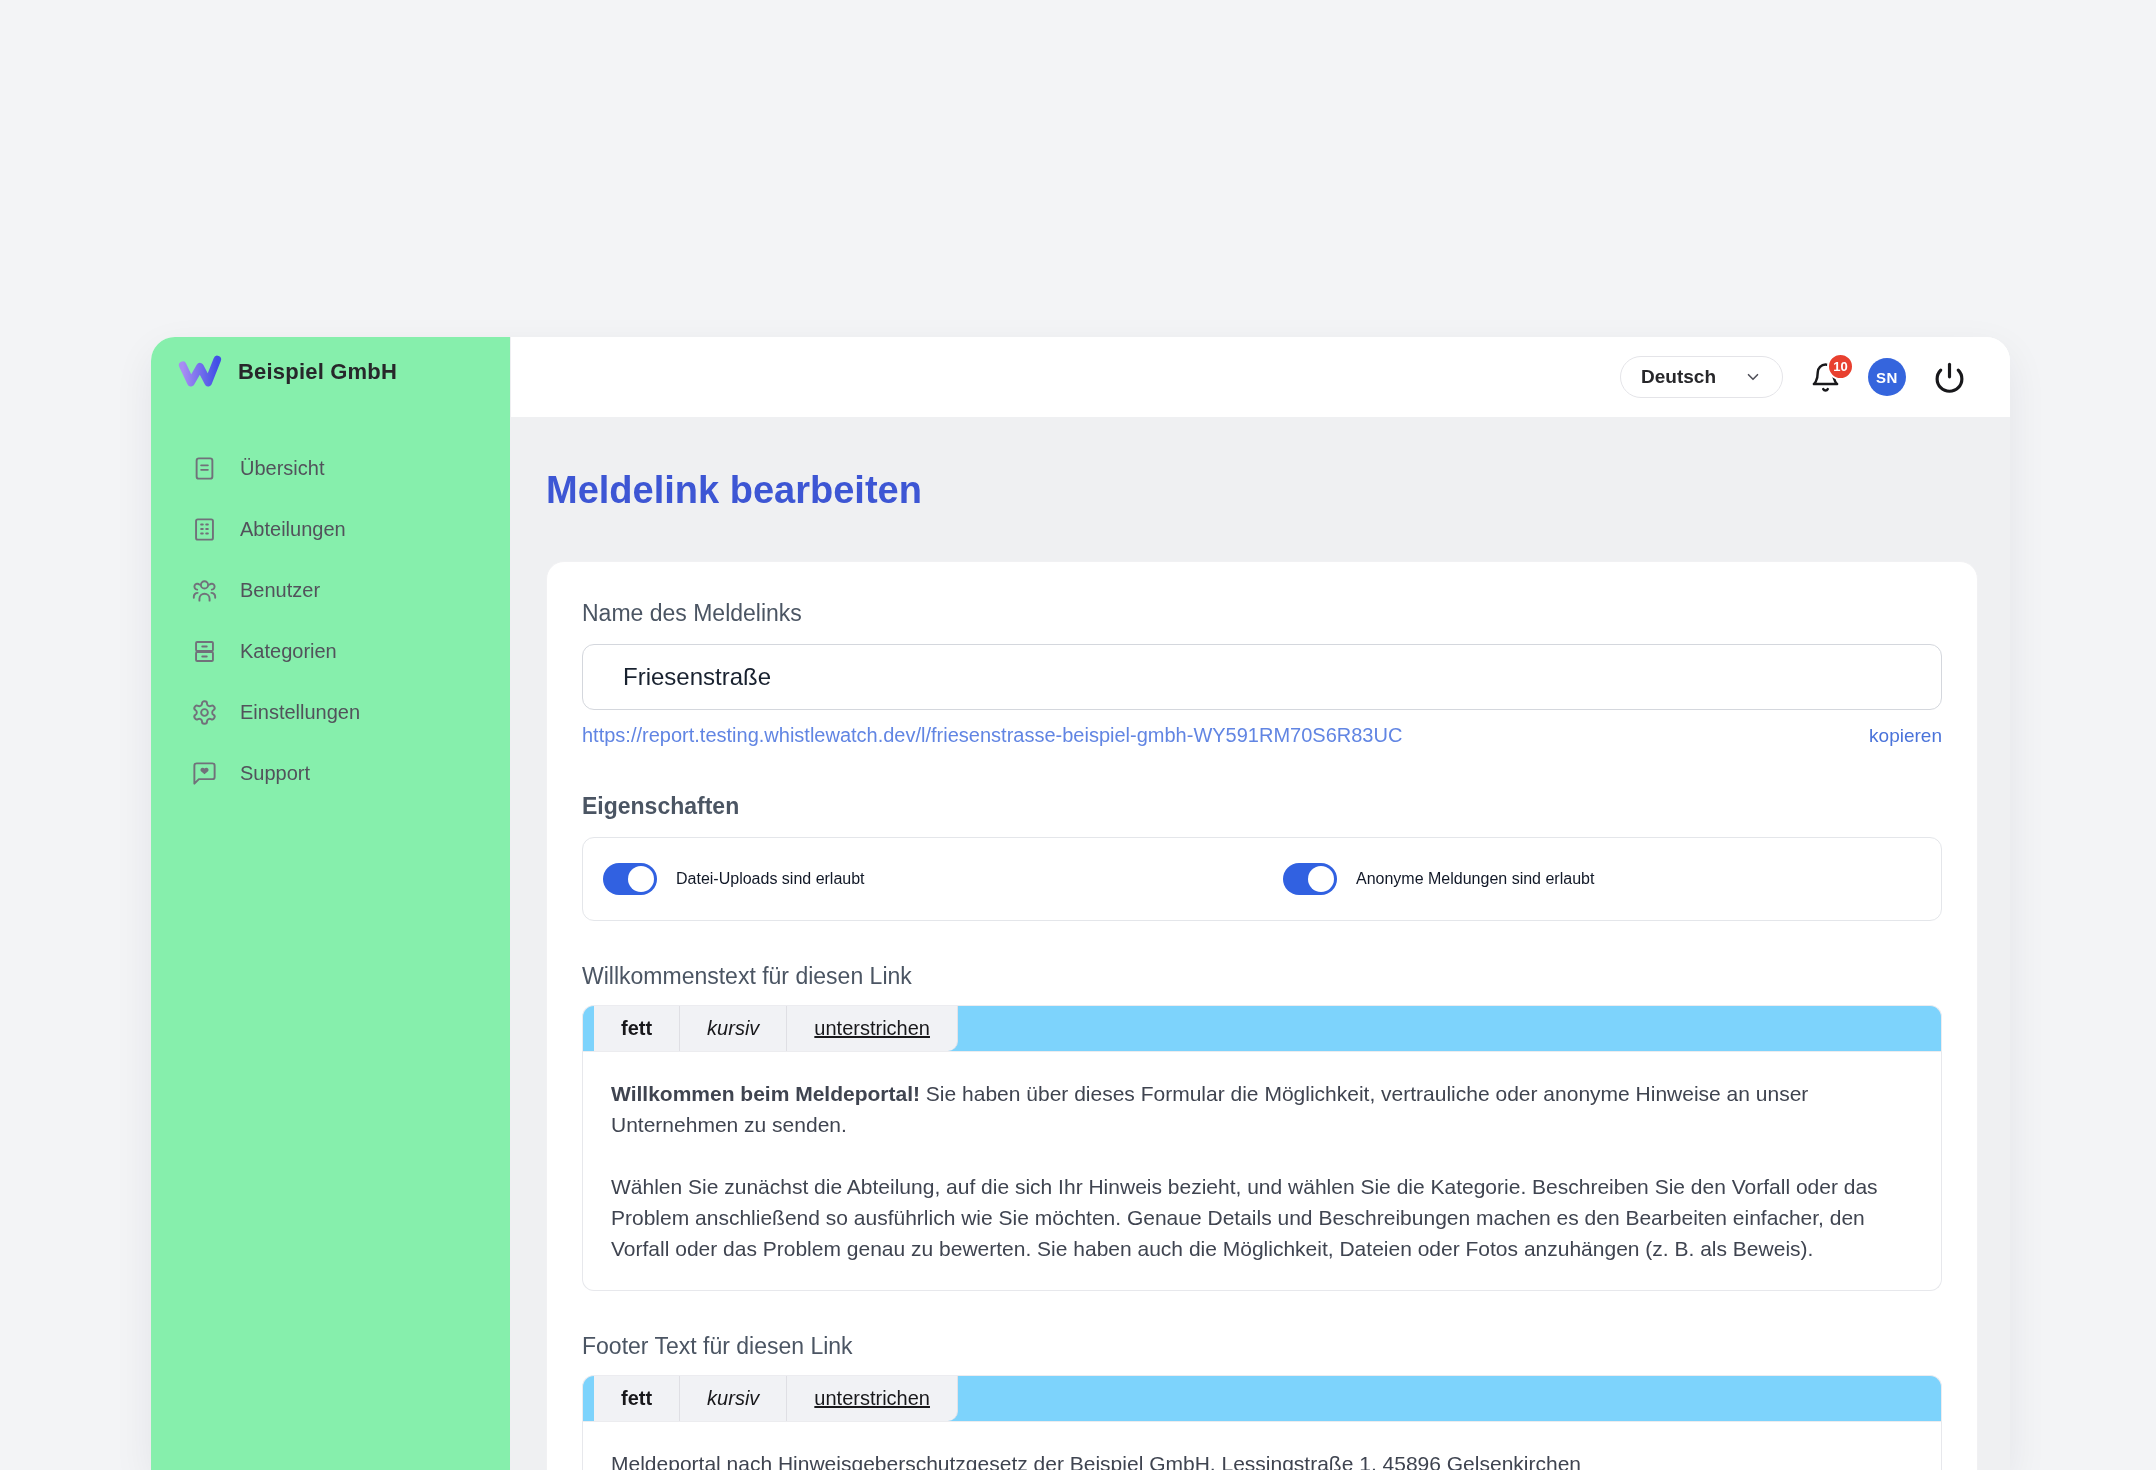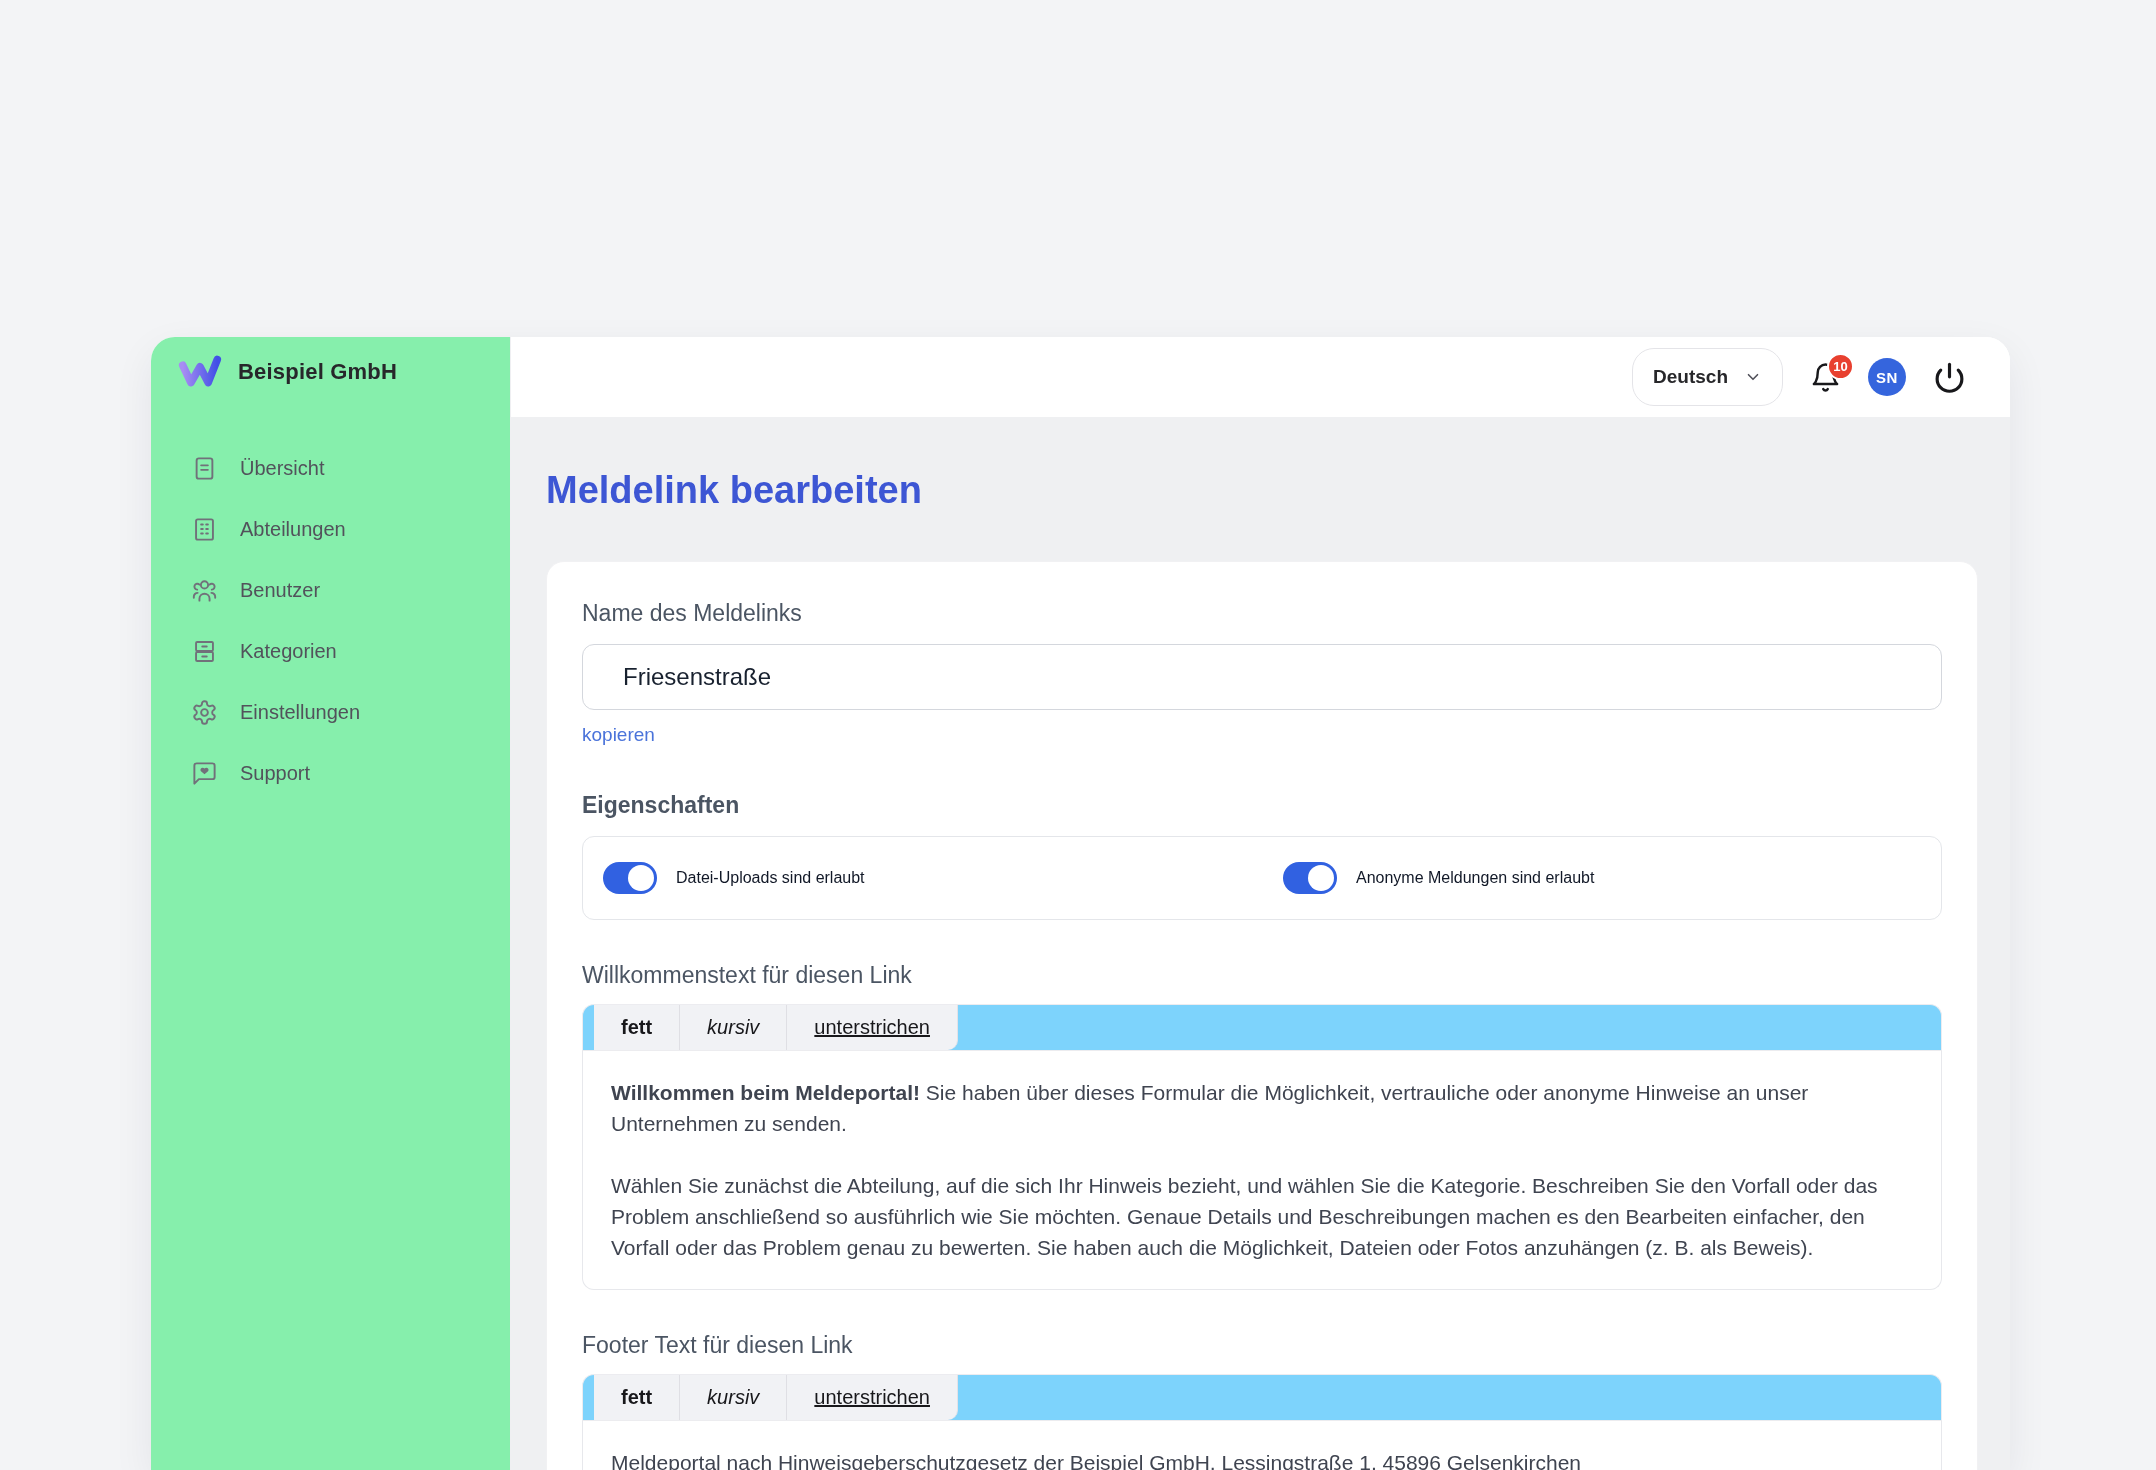--- a/index.html
+++ b/index.html
@@ -20,22 +20,22 @@
     font-size:20px; color:#52525b; cursor:pointer; }
   .nav-item svg { width:27px; height:27px; stroke:#71717a; fill:none;
     stroke-width:1.7; stroke-linecap:round; stroke-linejoin:round; flex:0 0 27px; }
   .nav-item.active { border-color:#4b70dd; color:#1f2937; }
   .nav-item.active svg { stroke:#27272a; stroke-width:2; }
 
   
   .main { flex:1; display:flex; flex-direction:column; min-width:0; }
   .topbar { height:80px; background:#fff; display:flex; align-items:center;
     justify-content:flex-end; gap:27px; padding-right:44px; flex:0 0 80px; }
-  .lang-pill { height:58px; border:1px solid #e4e4e8; border-radius:22px; background:#fff;
-    display:flex; align-items:center; gap:16px; padding:0 20px; font-size:19px;
+  .lang-pill { height:42px; border:1px solid #e4e4e8; border-radius:22px; background:#fff;
+    display:flex; align-items:center; gap:28px; padding:0 20px; font-size:19px;
     font-weight:600; color:#27272a; cursor:pointer; }
   .lang-pill svg { width:18px; height:18px; stroke:#52525b; fill:none; stroke-width:2.2;
     stroke-linecap:round; stroke-linejoin:round; }
   .bell-wrap { position:relative; cursor:pointer; }
   .bell-wrap svg { width:31px; height:31px; stroke:#18181b; fill:none; stroke-width:1.9;
     stroke-linecap:round; stroke-linejoin:round; display:block; }
   .badge { position:absolute; top:-9px; right:-13px; min-width:27px; height:27px;
     border-radius:14px; background:#e8402f; border:2px solid #fff; color:#fff;
     font-size:13px; font-weight:700; display:flex; align-items:center; justify-content:center; }
   .avatar { width:38px; height:38px; border-radius:50%; background:#3565dd; color:#fff;
@@ -202,20 +202,21 @@
 
     <div class="content">
       <h1 class="page-title">Meldelink bearbeiten</h1>
 
       <section class="panel">
 
         <div class="section-label">Name des Meldelinks</div>
         <input class="text-input" type="text" value="Friesenstraße" style="">
 
         <div class="url-row">
+          <a class="report-url" href="#">https://report.testing.whistlewatch.dev/l/friesenstrasse-beispiel-gmbh-WY591RM70S6R83UC</a>
           <a class="copy-link" href="#">kopieren</a>
         </div>
 
         <div class="section-label mt-lg">Eigenschaften</div>
         <div class="toggle-box">
           <div class="toggle-item">
             <div class="switch">
                 <div class="knob"></div>
               </div>
             <span class="toggle-label">Datei-Uploads sind erlaubt</span>

